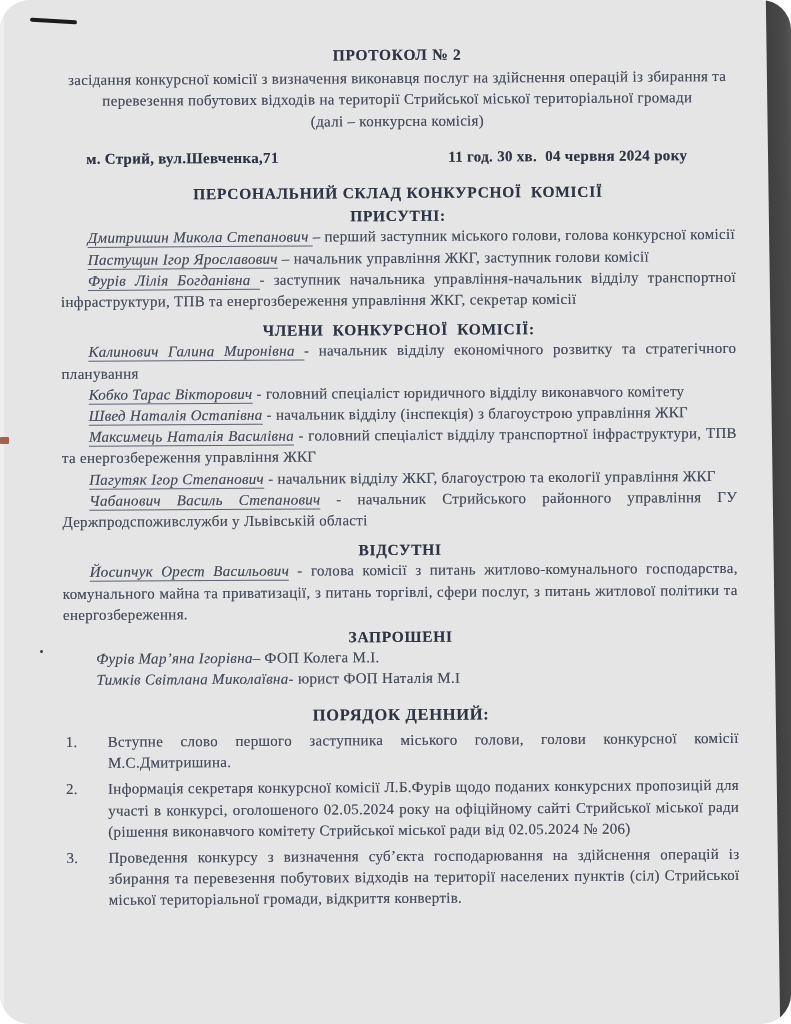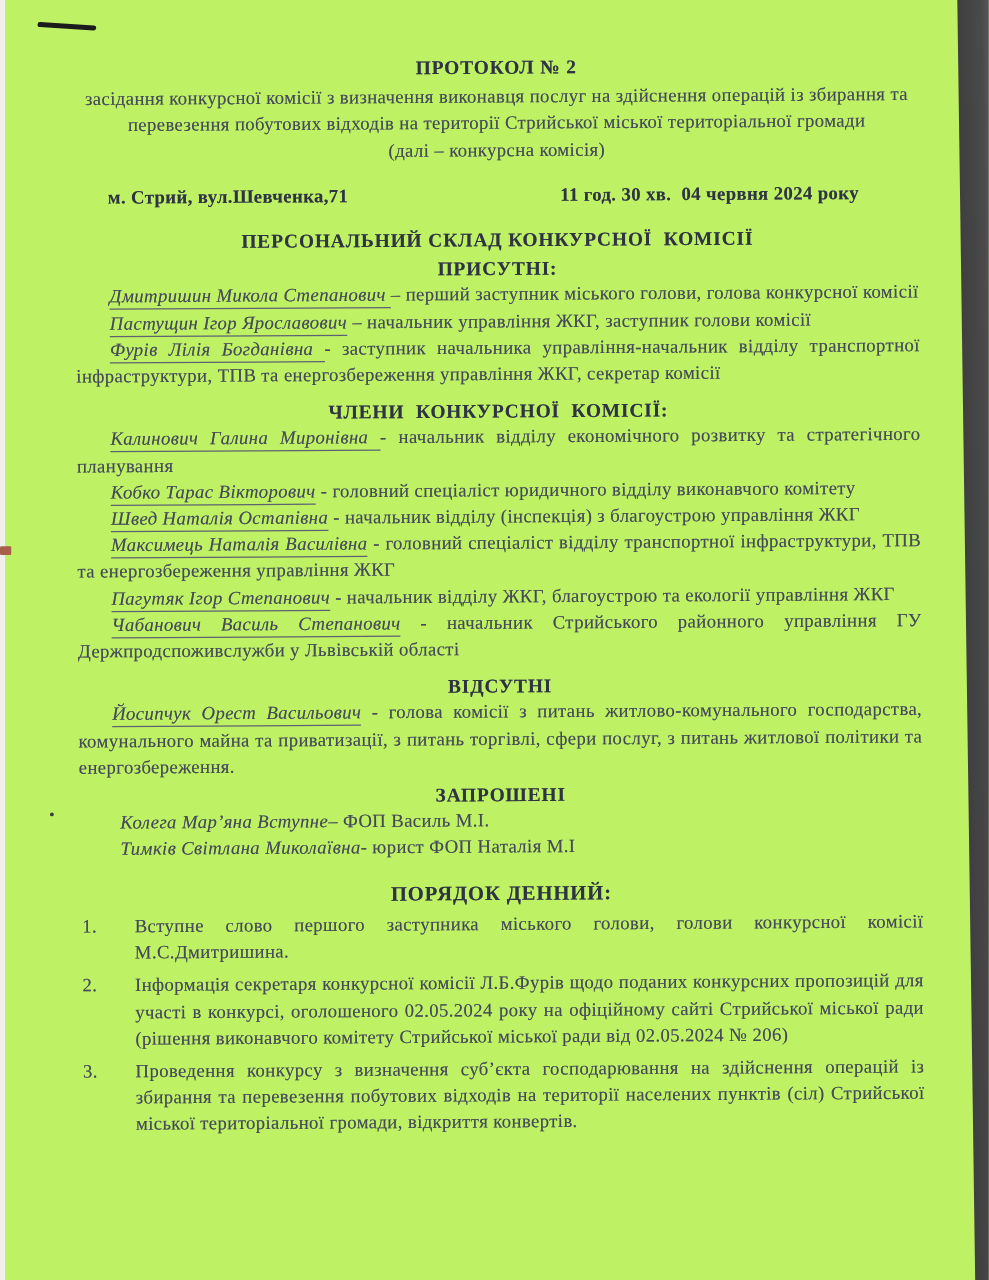--- a/index.html
+++ b/index.html
@@ -7,22 +7,23 @@
     padding: 0;
     width: 791px;
     height: 1024px;
     overflow: hidden;
     background: #ffffff;
     font-family: "Liberation Serif", "DejaVu Serif", serif;
   }
   .page {
     position: absolute;
     inset: 0;
-    background: #bef264;
+    background: #e5e5e5;
     overflow: hidden;
+    border-radius: 30px;
   }
   
   .left-edge-strip {
     position: absolute;
     left: 0; top: 0; bottom: 0;
     width: 4px;
     background: #f0efed;
   }
   .scan-band {
     position: absolute;
@@ -190,21 +191,21 @@
 
     <div>
 
         <p class="entry"><span class="name">Йосипчук Орест Васильович</span><span> -  </span><span>голова  комісії  з  питань  житлово-комунального господарства, комунального майна та приватизації, з питань торгівлі, сфери послуг, з питань житлової політики та енергозбереження.</span></p>
       </div>
 
     <p class="heading gap-sm">ЗАПРОШЕНІ</p>
 
     <div class="no-underline invited-block">
 
-        <p class="entry"><span class="name">Колега Мар’яна Вступне</span><span>– </span><span>ФОП Василь М.І.</span></p>
+        <p class="entry"><span class="name">Фурів Мар’яна Ігорівна</span><span>– </span><span>ФОП Колега М.І.</span></p>
 
         <p class="entry"><span class="name">Тимків Світлана Миколаївна</span><span>- </span><span>юрист ФОП Наталія М.І</span></p>
       </div>
 
     <p class="heading agenda-heading gap-lg">ПОРЯДОК ДЕННИЙ:</p>
 
     <ol class="agenda">
 
         <li>Вступне слово першого заступника міського голови, голови конкурсної комісії М.С.Дмитришина.</li>
 

